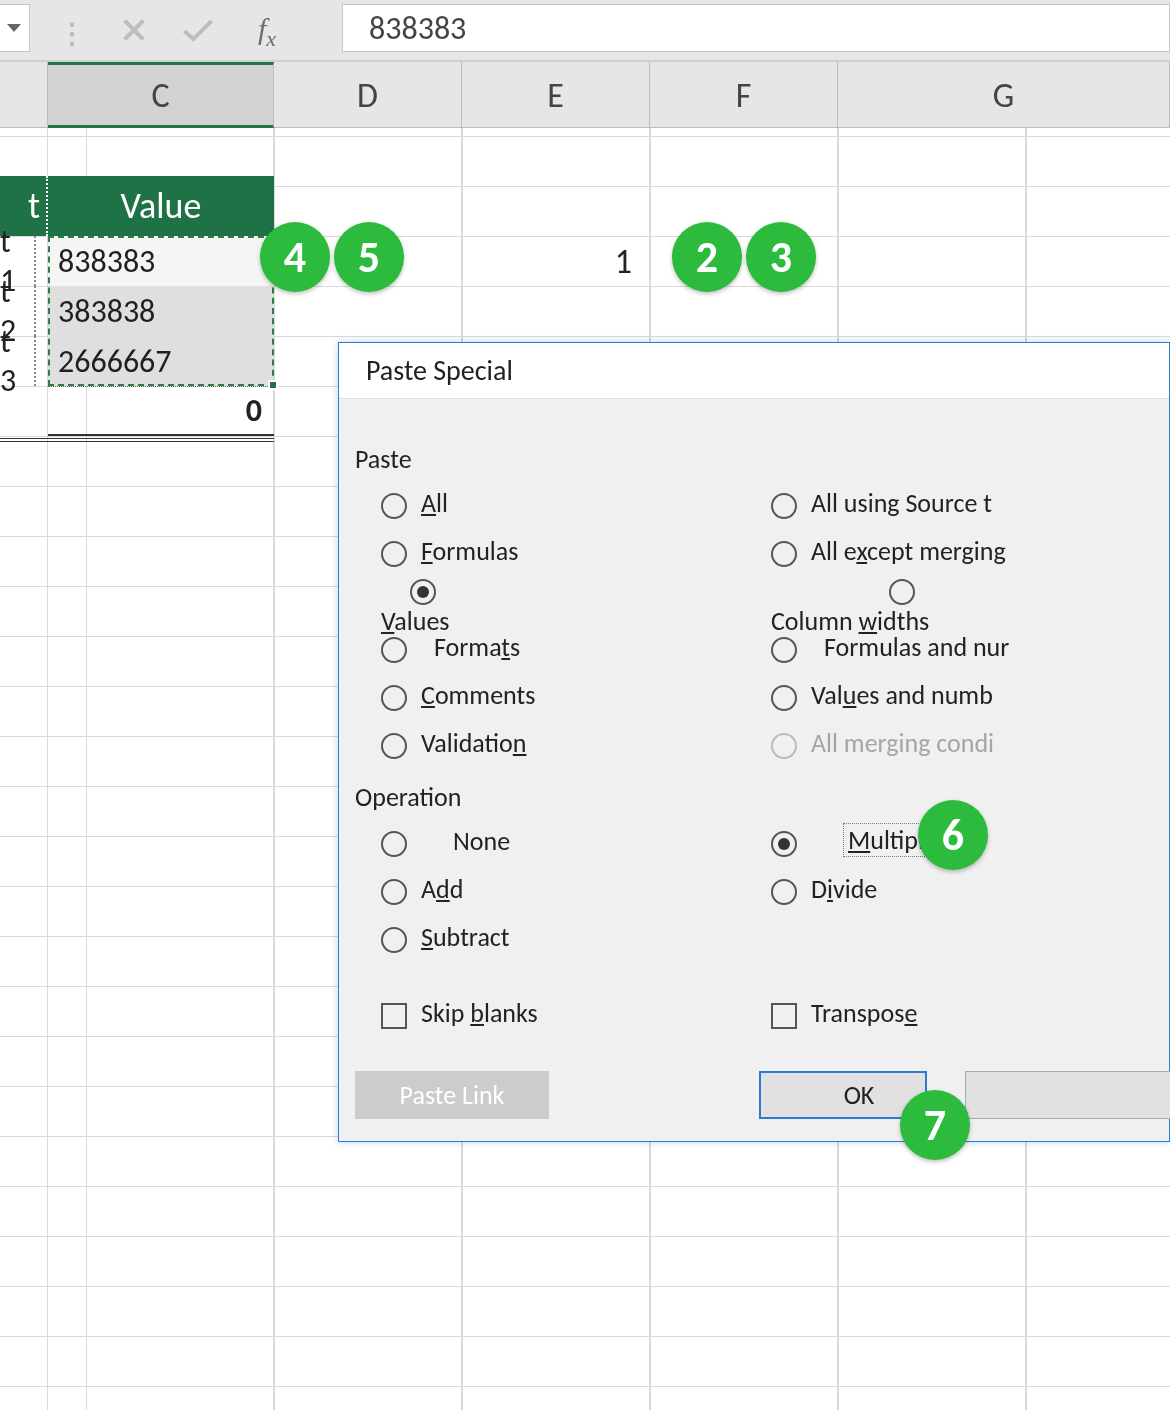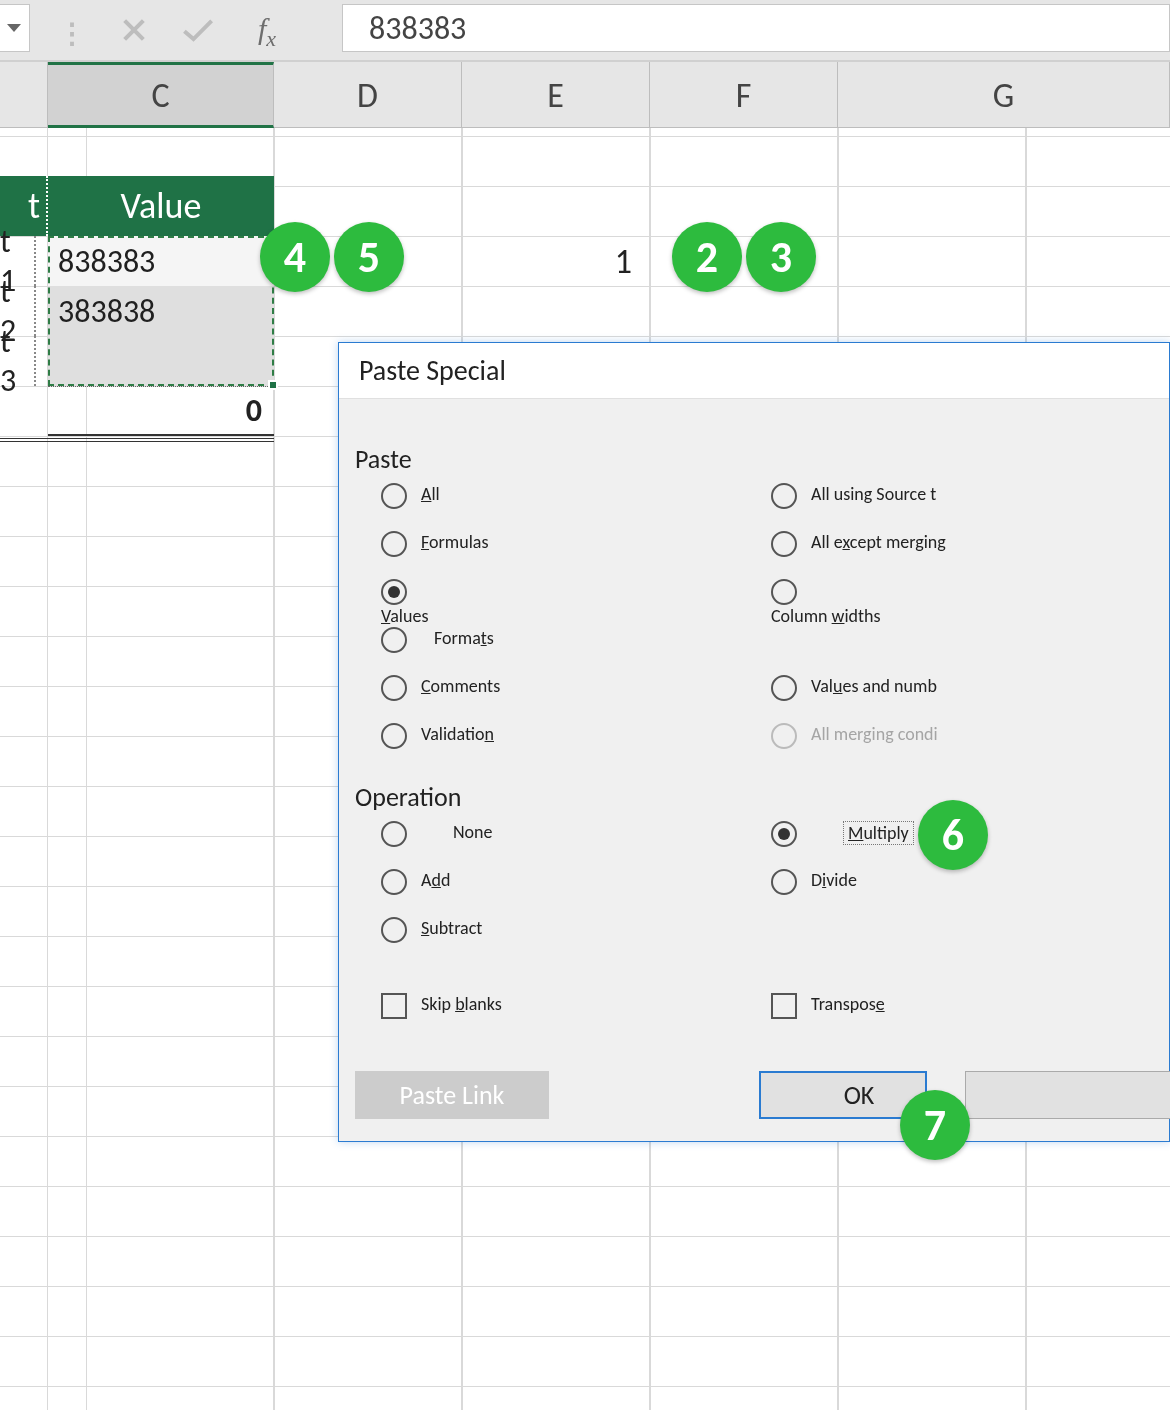--- a/index.html
+++ b/index.html
@@ -190,36 +190,36 @@
     box-shadow: 0 0 8px rgba(42,123,209,0.3);
     z-index: 30;
     font-size: 26px;
     color: #222;
   }
   .dialog .titlebar {
     height: 56px;
     background: #fff;
     border-bottom: 1px solid #e0e0e0;
     display: flex; align-items: center;
-    padding-left: 20px;
+    padding-left: 27px;
     font-size: 28px;
   }
   .grp-label {
     position: absolute;
     left: 16px;
     font-size: 26px;
     color: #222;
   }
   .grp-paste-label { top: 100px; }
   .grp-operation-label { top: 438px; }
   .opt {
     position: absolute;
-    display: flex; align-items: flex-start;
+    display: flex; align-items: flex-end;
     height: 36px;
-    font-size: 18px;
+    font-size: 26px;
   }
   .radio {
     width: 26px; height: 26px;
     border: 2px solid #555;
     border-radius: 50%;
     margin-right: 14px;
     display: inline-flex; align-items: center; justify-content: center;
     flex: 0 0 26px;
   }
   .radio.checked::after {
@@ -339,20 +339,21 @@
 
   <div class="C2shade"></div>
   <div class="C3shade"></div>
   <div class="active-cell"></div>
 
   <div class="cellB row1">t 1</div>
   <div class="cellC row1">838383</div>
   <div class="cellB row2">t 2</div>
   <div class="cellC row2">383838</div>
   <div class="cellB row3">t 3</div>
+  <div class="cellC row3">2666667</div>
   <div class="cellC row4 totrow">0</div>
   <div class="tot-underline"></div>
 
   <div class="selection"></div>
   <div class="fill-handle"></div>
 
   <div class="cellE1">1</div>
 </div>
 
 <div class="dialog">
@@ -389,20 +390,24 @@
     <span class="radio"></span>
     <span>All using Source t</span>
   </div>
   <div class="opt col-right opt-row2">
     <span class="radio"></span>
     <span><span>All e</span><span class="ul">x</span><span>cept merging</span></span>
   </div>
   <div class="opt col-right opt-row3">
     <span class="radio"></span>
     <span><span>Column </span><span class="ul">w</span><span>idths</span></span>
+  </div>
+  <div class="opt col-right opt-row4">
+    <span class="radio"></span>
+    <span>Formulas and nur</span>
   </div>
   <div class="opt col-right opt-row5">
     <span class="radio"></span>
     <span><span>Val</span><span class="ul">u</span><span>es and numb</span></span>
   </div>
   <div class="opt col-right opt-row6 disabled">
     <span class="radio disabled"></span>
     <span>All merging condi</span>
   </div>
 

